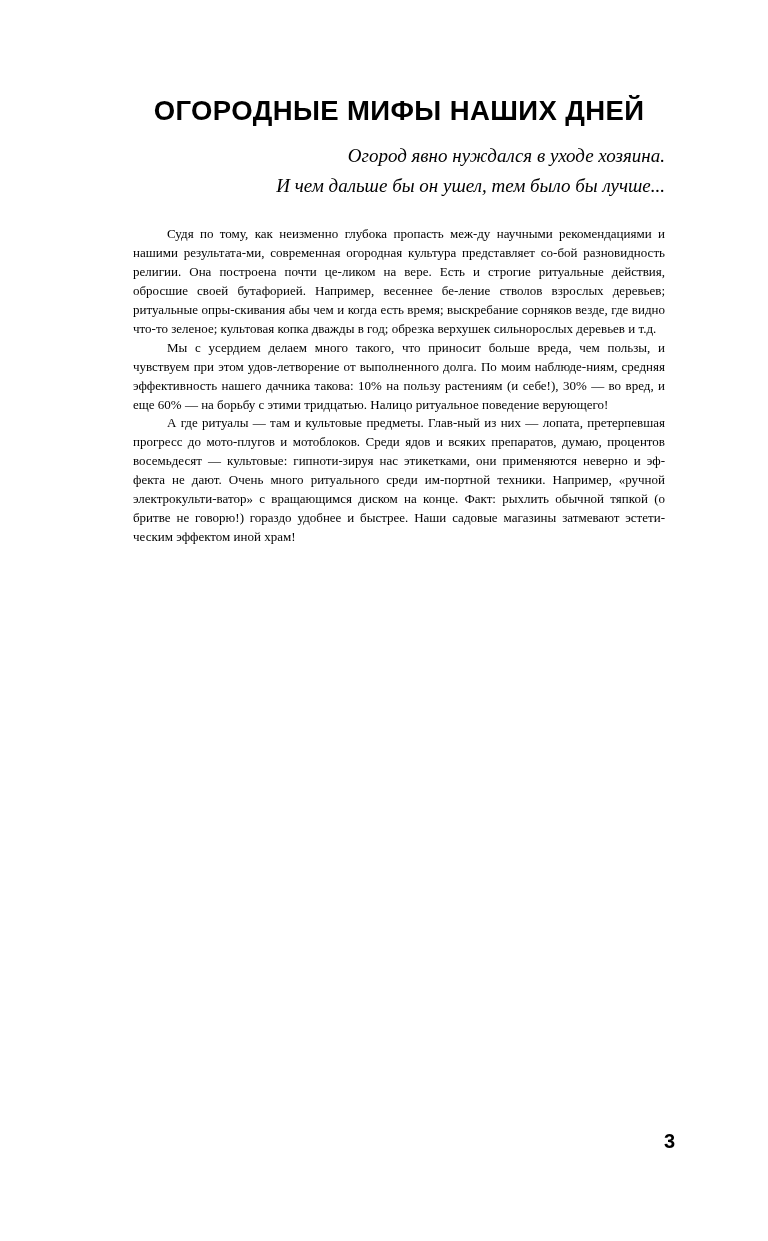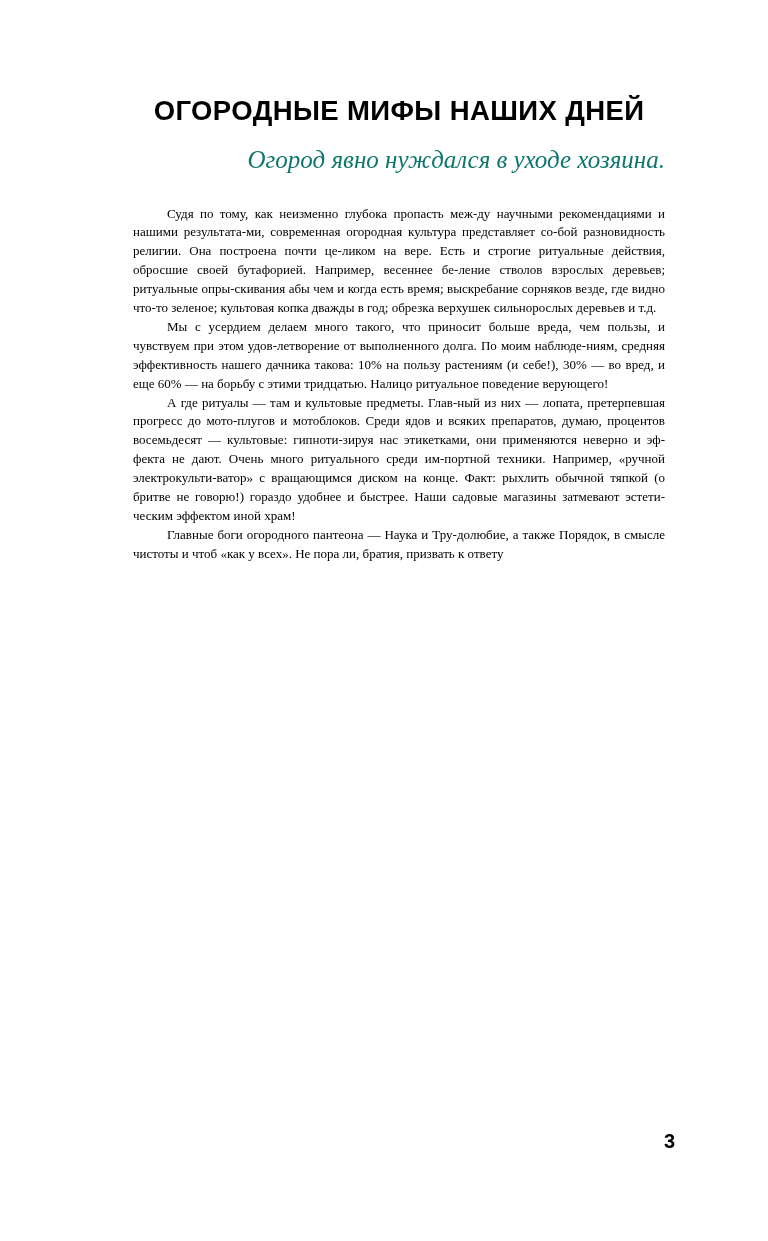--- a/index.html
+++ b/index.html
@@ -35,25 +35,25 @@
     font-weight: bold;
     font-size: 27.5px;
     letter-spacing: 0.4px;
     text-align: center;
     line-height: 1.1;
     margin: 0 0 16px 0;
     color: #000;
   }
   .epigraph {
     font-style: italic;
-    font-size: 25px;
+    font-size: 19px;
     line-height: 1.45;
     text-align: right;
     margin: 0 0 2px 0;
-    color: #0f766e;
+    color: #000000;
   }
   .epigraph.first {
     margin-top: 4px;
   }
   .body-text {
     margin-top: 26px;
   }
   p.para {
     margin: 0;
     font-size: 13px;
@@ -75,24 +75,24 @@
 </style>
 </head>
 <body>
 
 <div class="page">
   <div class="content">
 
     <h1 class="chapter-title">ОГОРОДНЫЕ МИФЫ НАШИХ ДНЕЙ</h1>
 
     <div class="epigraph first">Огород явно нуждался в уходе хозяина.</div>
+    <div class="epigraph">И чем дальше бы он ушел, тем было бы лучше...</div>
 
     <div class="body-text">
       <p class="para">Судя по тому, как неизменно глубока пропасть меж-ду научными рекомендациями и нашими результата-ми, современная огородная культура представляет со-бой разновидность религии. Она построена почти це-ликом на вере. Есть и строгие ритуальные действия, обросшие своей бутафорией. Например, весеннее бе-ление стволов взрослых деревьев; ритуальные опры-скивания абы чем и когда есть время; выскребание сорняков везде, где видно что-то зеленое; культовая копка дважды в год; обрезка верхушек сильнорослых деревьев и т.д.</p>
       <p class="para">Мы с усердием делаем много такого, что приносит больше вреда, чем пользы, и чувствуем при этом удов-летворение от выполненного долга. По моим наблюде-ниям, средняя эффективность нашего дачника такова: 10% на пользу растениям (и себе!), 30% — во вред, и еще 60% — на борьбу с этими тридцатью. Налицо ритуальное поведение верующего!</p>
       <p class="para">А где ритуалы — там и культовые предметы. Глав-ный из них — лопата, претерпевшая прогресс до мото-плугов и мотоблоков. Среди ядов и всяких препаратов, думаю, процентов восемьдесят — культовые: гипноти-зируя нас этикетками, они применяются неверно и эф-фекта не дают. Очень много ритуального среди им-портной техники. Например, «ручной электрокульти-ватор» с вращающимся диском на конце. Факт: рыхлить обычной тяпкой (о бритве не говорю!) гораздо удобнее и быстрее. Наши садовые магазины затмевают эстети-ческим эффектом иной храм!</p>
-      <p class="para">Главные боги огородного пантеона — Наука и Тру-долюбие, а также Порядок, в смысле чистоты и чтоб «как у всех». Не пора ли, братия, призвать к ответу</p>
     </div>
 
   </div>
 
   <div class="page-number">3</div>
 </div>
 
 </body></html>

